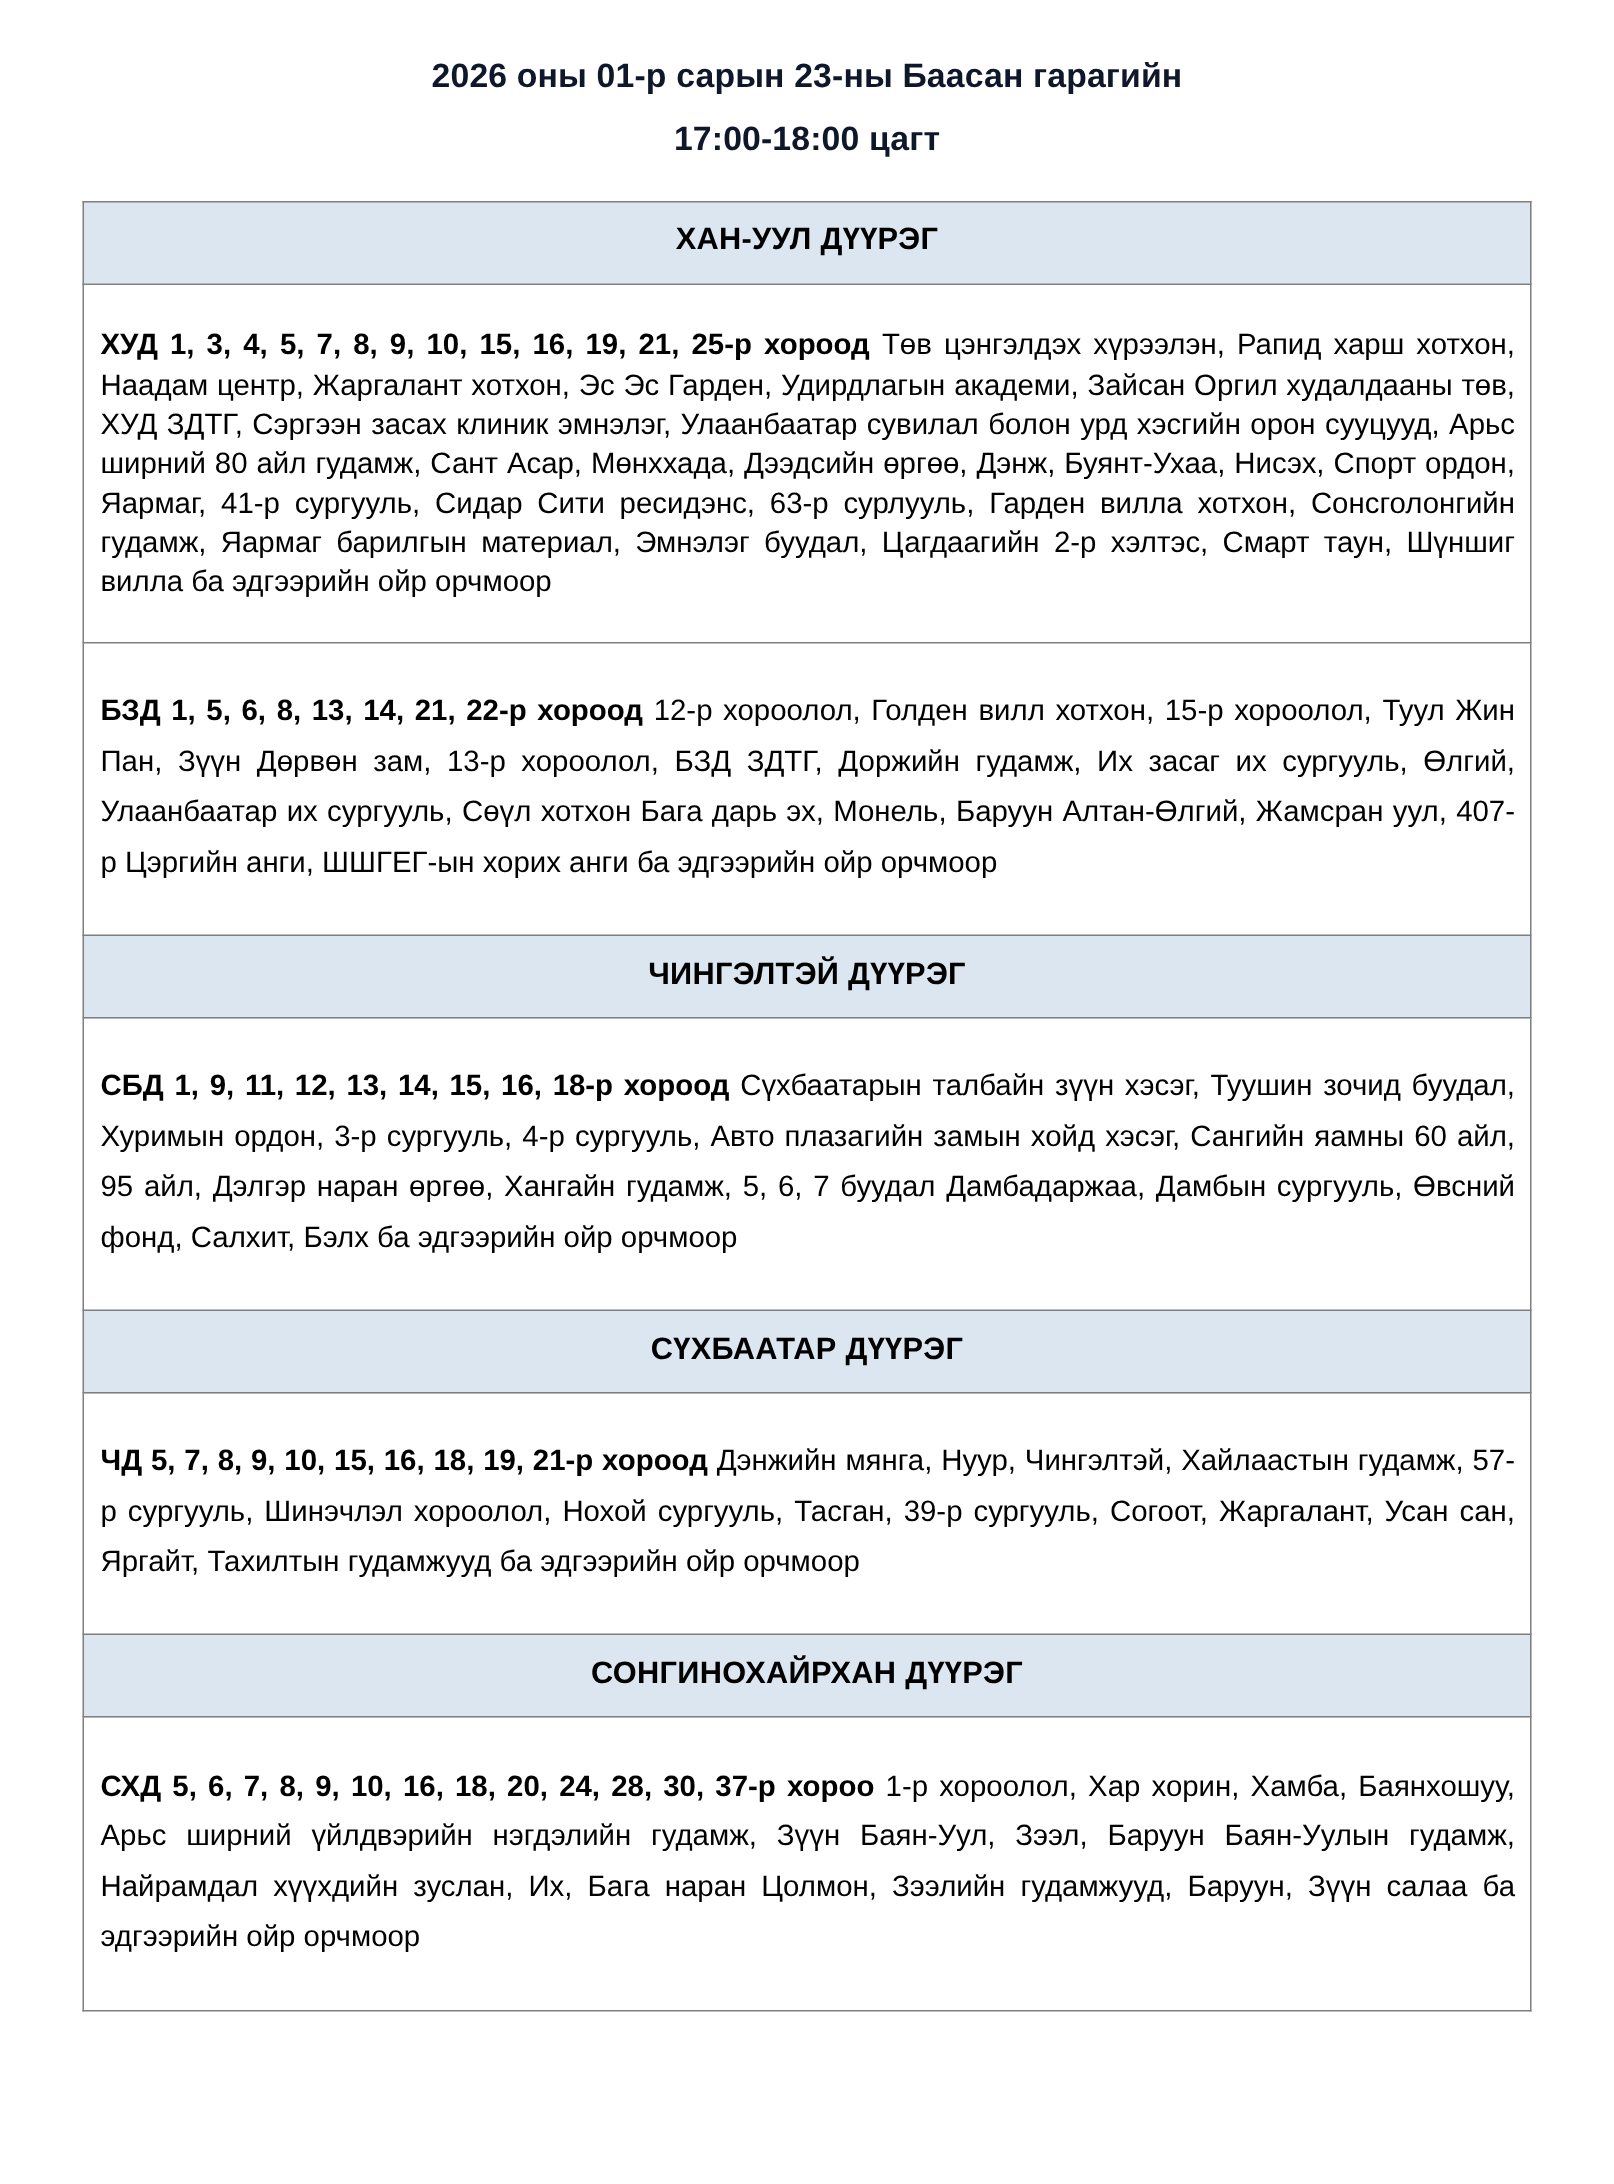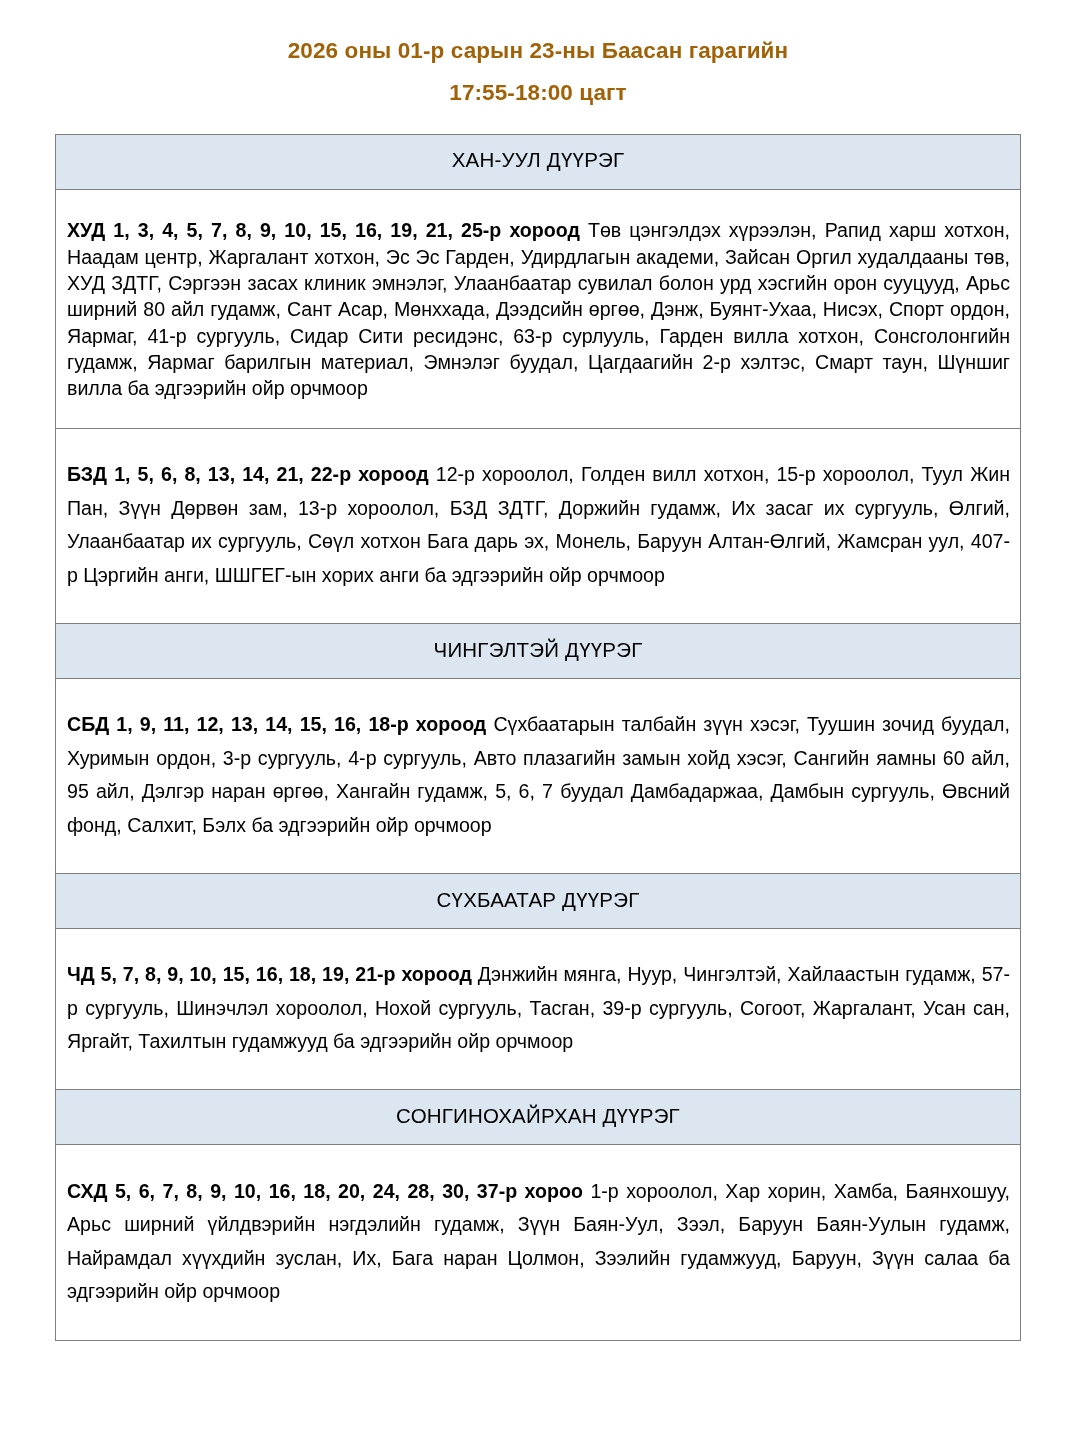--- a/index.html
+++ b/index.html
@@ -27,21 +27,21 @@
   
   .title-block {
     padding-top: 34px;
     text-align: center;
   }
   .title-line {
     font-size: 22.5px;
     font-weight: bold;
     line-height: 1.55;
     letter-spacing: 0.1px;
-    color: #a16207;
+    color: #0f172a;
   }
   .title-line.second {
     margin-top: 7px;
   }
 
   
   .notice-table {
     width: 966px;
     margin: 23px auto 0 auto;
     border-collapse: collapse;
@@ -56,21 +56,21 @@
 
   .district-header td {
     background: #dce6f1;
     text-align: center;
     height: 44px;
     vertical-align: middle;
     padding: 4px 6px 6px 6px;
   }
   .district-header .district-name {
     font-size: 20.5px;
-    font-weight: normal;
+    font-weight: bold;
     letter-spacing: 0.2px;
     line-height: 1.2;
   }
 
   .district-body td {
     padding: 21px 10px 9px 11px;
   }
   .body-text {
     font-size: 19.6px;
     text-align: justify;
@@ -93,21 +93,21 @@
   .lh-loose  td { padding-top: 9px;  padding-bottom: 11px; }
   .lh-loose2 td { padding-top: 10px; padding-bottom: 12px; }
 </style>
 </head>
 <body>
 
 <div class="page">
 
   <div class="title-block">
     <div class="title-line">2026 оны 01-р сарын 23-ны Баасан гарагийн</div>
-    <div class="title-line second">17:55-18:00 цагт</div>
+    <div class="title-line second">17:00-18:00 цагт</div>
   </div>
 
   <table class="notice-table">
     <tbody>
 
       <tr class="district-header">
         <td>
           <span class="district-name">ХАН-УУЛ ДҮҮРЭГ</span>
         </td>
       </tr>

